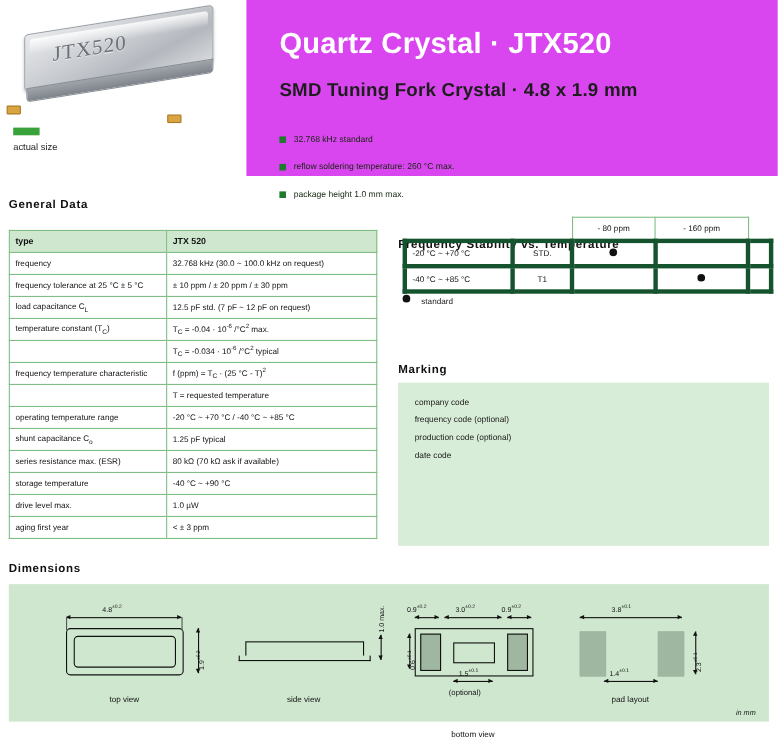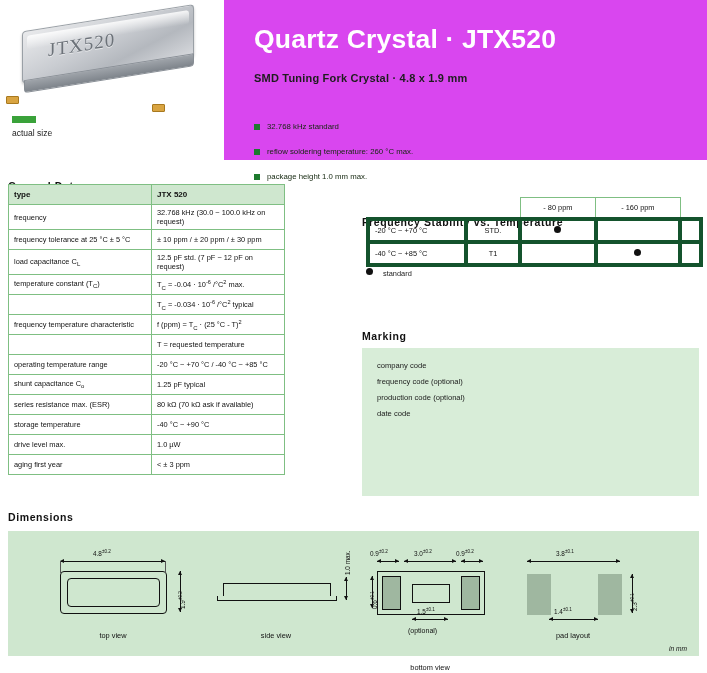--- a/index.html
+++ b/index.html
@@ -46,31 +46,31 @@
   }
   .pad{position:absolute;width:11px;height:6px;background:#d9a441;border:1px solid #a8791f;border-radius:1px;}
   .pad.p1{left:6px;top:96px;}
   .pad.p2{left:152px;top:104px;}
 
   .actual-bar{position:absolute;left:12px;top:116px;width:24px;height:7px;background:#3aa23a;}
   .actual-txt{position:absolute;left:12px;top:128px;font-size:8.5px;color:#222;}
 
   .hdr-right{position:absolute;left:224px;top:0;width:530px;height:160px;background:#d946ef;}
   .hdr-title{position:absolute;left:30px;top:24px;font-size:26.5px;font-weight:bold;color:#ffffff;letter-spacing:.2px;}
-  .hdr-sub{position:absolute;left:30px;top:72px;font-size:11px;font-weight:bold;color:#1d1d1d;letter-spacing:.2px;}
+  .hdr-sub{position:absolute;left:30px;top:72px;font-size:17px;font-weight:bold;color:#1d1d1d;letter-spacing:.2px;}
   .bullets{position:absolute;left:30px;top:106px;}
   .bullets li{list-style:none;margin:16px 0 3px 0;padding:0 0 0 13px;position:relative;font-size:7.8px;color:#14270f;}
   .bullets li:before{content:"";position:absolute;left:0;top:2px;width:6px;height:6px;background:#1d7a2e;}
   .bullets ul{margin:0;padding:0;}
 
   
   .sect-h{position:absolute;font-size:10.5px;font-weight:bold;letter-spacing:.6px;color:#111;}
 
   
-  .gd{position:absolute;left:8px;top:184px;width:277px;border-collapse:collapse;}
+  .gd{position:absolute;left:8px;top:209px;width:335px;border-collapse:collapse;}
   .gd td{border:1px solid #7fbf83;padding:3px 5px;font-size:7.4px;color:#111;vertical-align:middle;height:13px;}
   .gd td.k{width:132px;background:#ffffff;}
   .gd tr.hd td{background:#cfe7cf;font-weight:bold;font-size:8px;}
   .gd td.v{background:#ffffff;}
   .gd .nb{border-top:none;}
   .gd sub{font-size:6px;}
   .gd sup{font-size:5.6px;}
 
   
   .fs{position:absolute;left:366px;top:197px;width:337px;border-collapse:collapse;}

